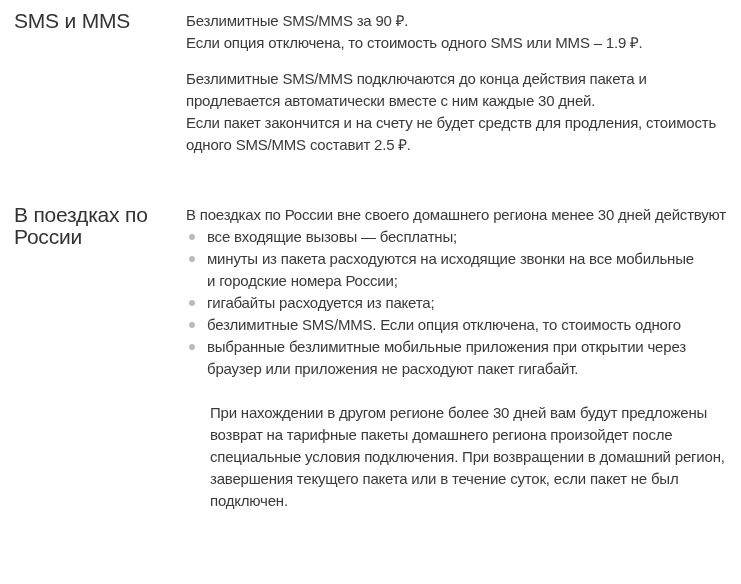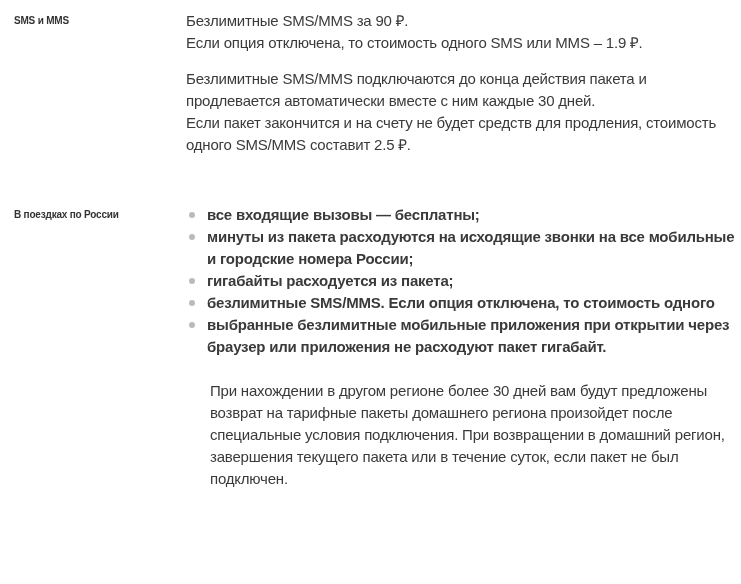--- a/index.html
+++ b/index.html
@@ -17,30 +17,30 @@
     letter-spacing: -0.2px;
     overflow: hidden;
   }
   .section {
     display: grid;
     grid-template-columns: 172px 1fr;
     align-items: start;
   }
   .section + .section { margin-top: 48px; }
   .row-label {
-    font-weight: 700;
-    font-size: 10px;
+    font-weight: 400;
+    font-size: 21px;
     color: var(--label, #333333);
     padding-right: 0;
   }
   .content { min-width: 0; }
   .para .line { white-space: nowrap; }
   .para + .para { margin-top: 14px; }
   .bullets { margin: 0; padding: 0; list-style: none; }
-  .bullet { display: flex; align-items: flex-start; font-weight: bold; }
+  .bullet { display: flex; align-items: flex-start; }
   .dot {
     flex: none;
     width: 6px;
     height: 6px;
     border-radius: 50%;
     background: var(--bullet, #b6bbbf);
     margin: 8px 12px 0 3px;
   }
   .bullet-lines { min-width: 0; }
   .bullet-lines .line { white-space: nowrap; }
@@ -64,20 +64,21 @@
         <div class="line">Если пакет закончится и на счету не будет средств для продления, стоимость</div>
         <div class="line">одного SMS/MMS составит 2.5 ₽.</div>
       </div>
     </div>
   </div>
 
   <div class="section">
     <div class="row-label">В поездках по России</div>
     <div class="content">
       <div class="para">
+        <div class="line">В поездках по России вне своего домашнего региона менее 30 дней действуют</div>
       </div>
 
       <ul class="bullets">
         <li class="bullet">
           <span class="dot"></span>
           <span class="bullet-lines">
             <span class="line">все входящие вызовы — бесплатны;</span>
           </span>
         </li>
         <li class="bullet">

